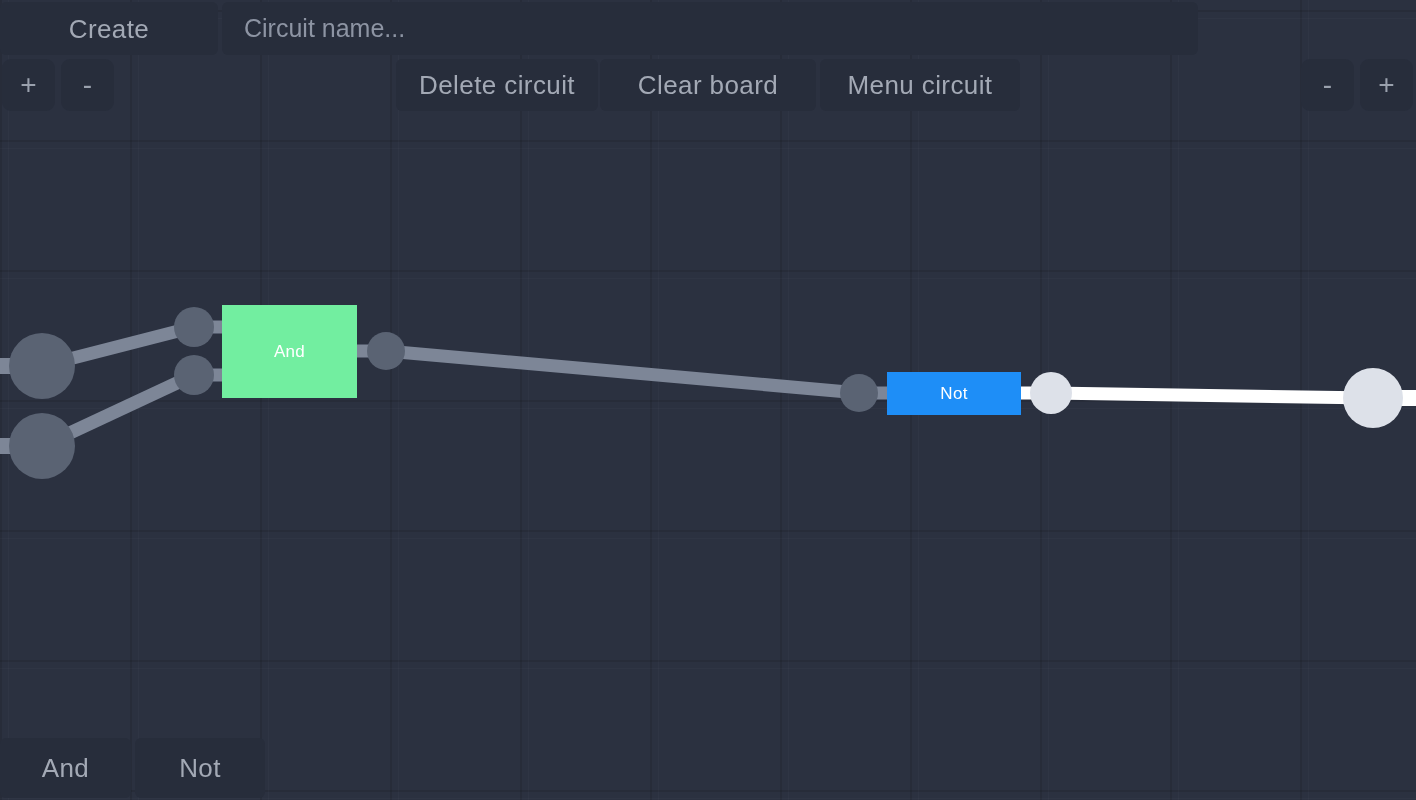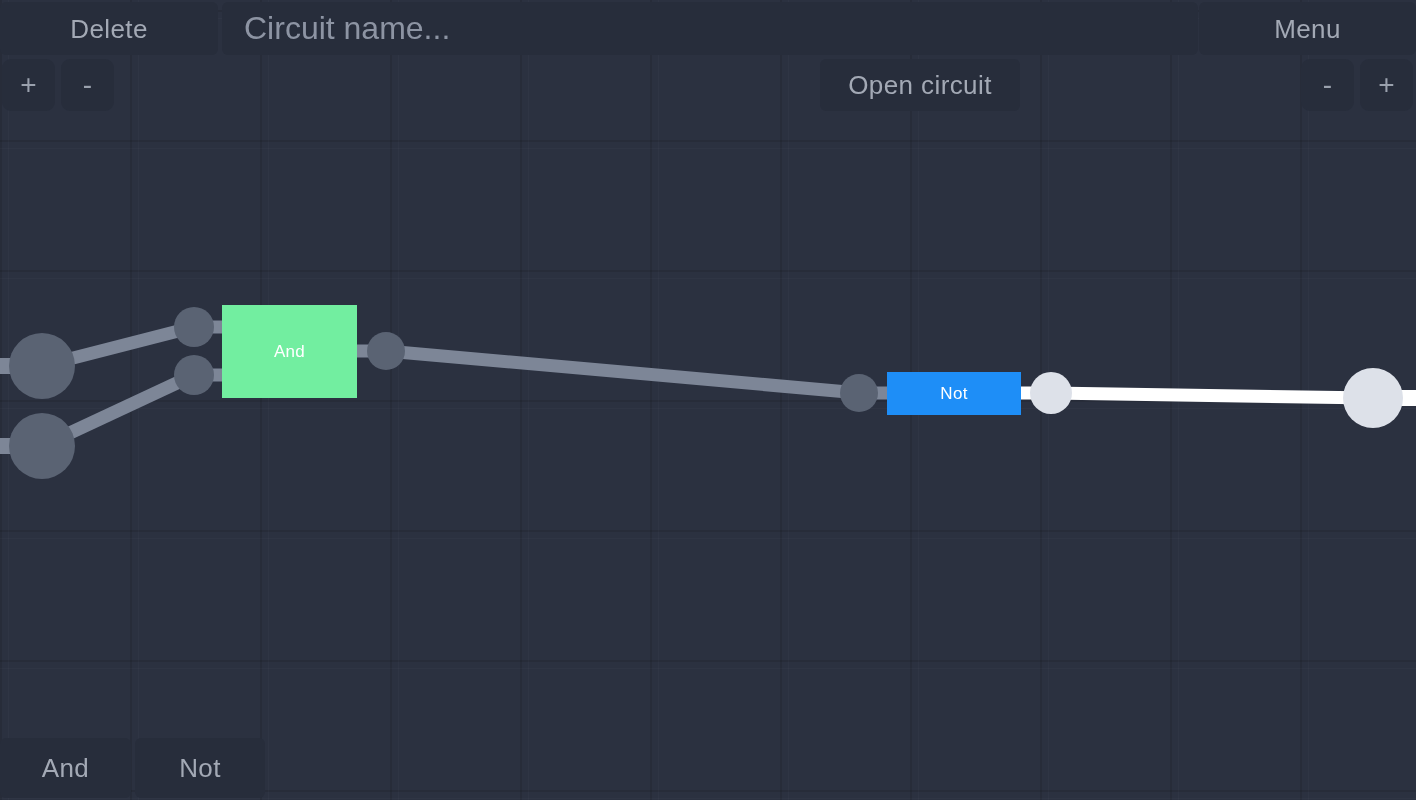--- a/index.html
+++ b/index.html
@@ -79,21 +79,21 @@
     line-height: 1;
   }
 
   .name-input {
     position: absolute;
     background: #272d3b;
     border: none;
     border-radius: 6px;
     color: #c9ced8;
     font-family: "Liberation Sans", sans-serif;
-    font-size: 32px;
+    font-size: 25px;
     font-weight: 300;
     padding: 0 22px;
     outline: none;
   }
   .name-input::placeholder { color: #8d94a3; }
 
   .sq-btn {
     position: absolute;
     background: #272d3b;
     color: #9aa1ad;
@@ -149,33 +149,34 @@
       <div class="node off" style="left: 194px; top: 327px; width: 40px; height: 40px;"></div>
       <div class="node off" style="left: 194px; top: 375px; width: 40px; height: 40px;"></div>
       <div class="node off" style="left: 386px; top: 351px; width: 38px; height: 38px;"></div>
       <div class="node off" style="left: 859px; top: 393px; width: 38px; height: 38px;"></div>
       <div class="node on" style="left: 1051px; top: 393px; width: 42px; height: 42px;"></div>
       <div class="node on" style="left: 1373px; top: 398px; width: 60px; height: 60px;"></div>
       <div class="gate and" style="left: 222px; top: 305px; width: 135px; height: 93px; background: rgb(114, 238, 160);">And</div>
       <div class="gate not" style="left: 887px; top: 372px; width: 134px; height: 43px; background: rgb(30, 142, 247);">Not</div>
     </div>
 
-  <button class="tb-btn" style="left:0px; top:2px; width:218px; height:53px;">Delete</button>
+  <button class="tb-btn" style="left:0px; top:2px; width:218px; height:53px;">Create</button>
 
   <input class="name-input" style="left: 222px; top: 2px; width: 976px; height: 53px;" placeholder="Circuit name...">
 
-  <button class="tb-btn" style="left:1199px; top:2px; width:217px; height:53px;">Menu</button>
 
   <button class="sq-btn" style="left:2px; top:59px; width:53px; height:52px;">+</button>
 
   <button class="sq-btn" style="left:61px; top:59px; width:53px; height:52px;">-</button>
 
+  <button class="tb-btn" style="left:396px; top:59px; width:202px; height:52px;">Delete circuit</button>
 
+  <button class="tb-btn" style="left:600px; top:59px; width:216px; height:52px;">Clear board</button>
 
-  <button class="tb-btn" style="left:820px; top:59px; width:200px; height:52px;">Open circuit</button>
+  <button class="tb-btn" style="left:820px; top:59px; width:200px; height:52px;">Menu circuit</button>
 
   <button class="sq-btn" style="left:1301px; top:59px; width:53px; height:52px;">-</button>
 
   <button class="sq-btn" style="left:1360px; top:59px; width:53px; height:52px;">+</button>
 
   <button class="bottom-btn" style="left:0px; top:738px; width:131px; height:60px;">And</button>
 
   <button class="bottom-btn" style="left:135px; top:738px; width:130px; height:60px;">Not</button>
 
 

